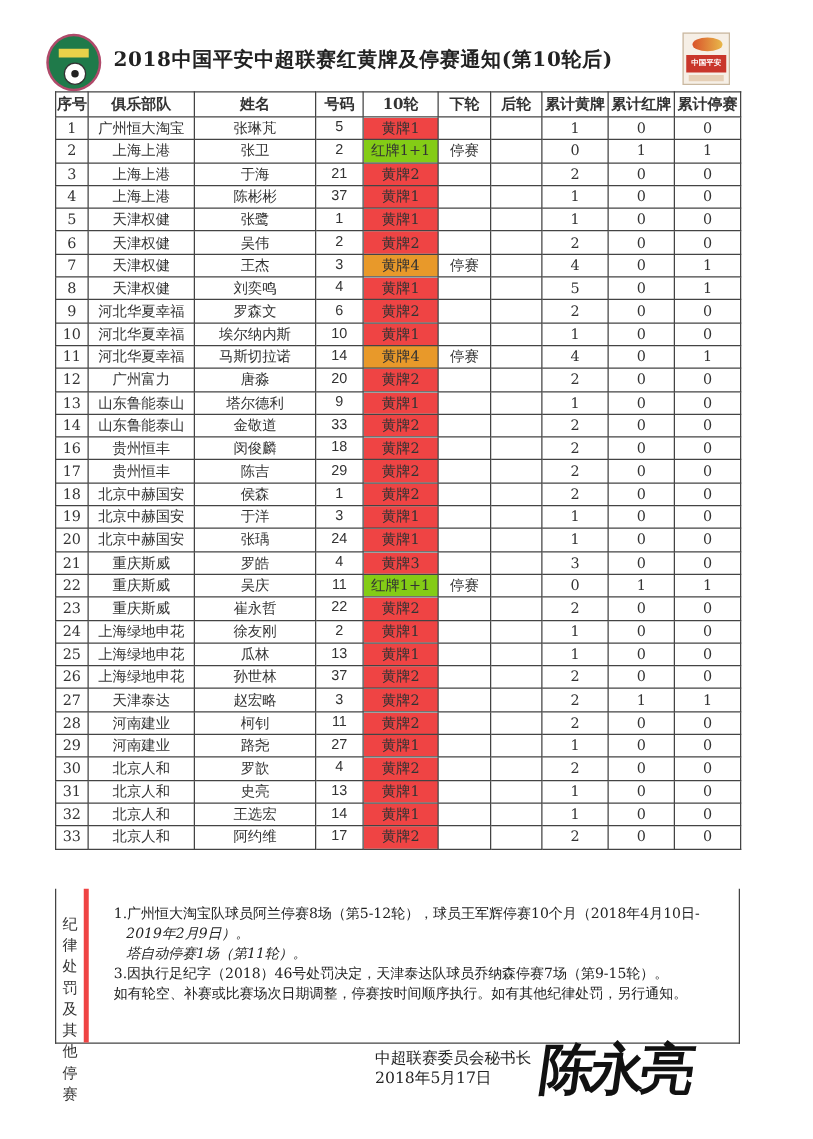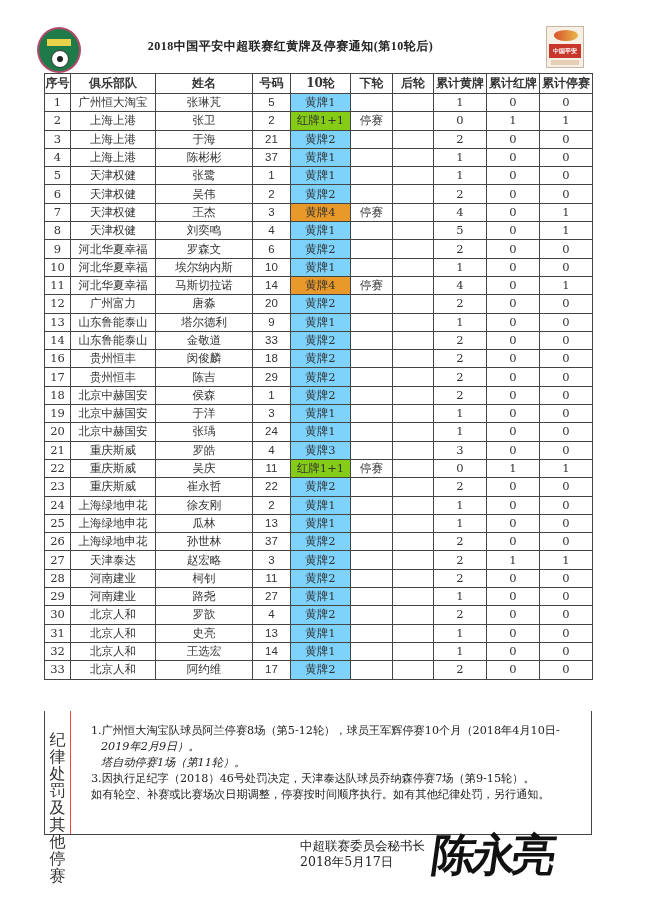--- a/index.html
+++ b/index.html
@@ -5,30 +5,30 @@
   html,body{margin:0;padding:0;background:#fff;}
   body{width:650px;height:911px;position:relative;overflow:hidden;font-family:"DejaVu Serif","Liberation Serif",serif;color:#222;}
   .logo-left{position:absolute;left:37px;top:27px;width:44px;height:46px;border-radius:50%;background:#1f7a4a;border:2px solid #b04a6a;box-sizing:border-box;overflow:hidden;}
   .logo-left .band{position:absolute;left:8px;top:10px;width:24px;height:7px;background:#e8d24a;}
   .logo-left .ball{position:absolute;left:12px;top:21px;width:16px;height:16px;border-radius:50%;background:#fff;border:1px solid #333;}
   .logo-left .ball::after{content:"";position:absolute;left:5px;top:5px;width:6px;height:6px;background:#222;border-radius:50%;}
   .logo-right{position:absolute;left:546px;top:26px;width:38px;height:42px;border:1px solid #c9b8a0;background:#f6efe6;box-sizing:border-box;}
   .logo-right .csl{position:absolute;left:7px;top:3px;width:24px;height:11px;border-radius:50%;background:linear-gradient(90deg,#d9532b,#e8b84a);}
   .logo-right .brand{position:absolute;left:2px;top:17px;width:32px;height:14px;background:#c9362b;color:#fff;font-size:6px;line-height:14px;text-align:center;font-family:"DejaVu Sans",sans-serif;font-weight:bold;}
   .logo-right .sub{position:absolute;left:4px;top:33px;width:28px;height:5px;background:#e6cfb5;}
-  .title{position:absolute;left:0;width:581px;top:38px;text-align:center;font-size:12px;font-weight:bold;letter-spacing:0.5px;font-family:Liberation Serif, serif;}
+  .title{position:absolute;left:0;width:581px;top:38px;text-align:center;font-size:16px;font-weight:bold;letter-spacing:0.5px;}
   table.main{position:absolute;left:44px;top:73px;border-collapse:collapse;table-layout:fixed;width:548px;}
   table.main td,table.main th{border:1px solid #444;padding:0;text-align:center;font-size:11.5px;height:17.3px;line-height:17px;font-weight:normal;white-space:nowrap;overflow:hidden;color:#333;}
   table.main th{height:19px;font-size:12px;color:#333;font-weight:bold;}
   td.num{font-family:"Liberation Sans",sans-serif;font-weight:bold;font-size:11px;color:#222;}
-  td.card-yellow{background:#7dd3fc;}
+  td.card-yellow{background:#ef4444;}
   td.card-orange{background:#e8992a;margin-left:16px;}
   td.card-red{background:#84cc16;color:#5a1010;}
   .notes{position:absolute;left:44px;top:711px;width:548px;height:124px;border:1px solid #444;border-top:none;box-sizing:border-box;}
-  .notes .label{position:absolute;left:0;top:0;width:26px;height:123px;border-right:1px solid #ef4444;font-size:16px;line-height:17px;text-align:center;padding-top:20px;box-sizing:border-box;color:#333;}
+  .notes .label{position:absolute;left:0;top:0;width:26px;height:123px;border-right:4px solid #ef4444;font-size:12px;line-height:17px;text-align:center;padding-top:20px;box-sizing:border-box;color:#333;}
   .notes .body{position:absolute;left:46px;top:12px;width:515px;font-size:11.2px;line-height:16px;color:#222;}
   .notes .body p{margin:0;}
   .notes .indent{padding-left:10px;font-style:italic;}
   .sign{position:absolute;left:290px;top:838px;font-size:12.5px;text-align:left;line-height:16px;color:#222;margin-left:10px;}
   .signature{position:absolute;left:432px;top:826px;font-size:44px;font-family:"DejaVu Serif",serif;font-weight:bold;letter-spacing:-4px;color:#111;transform:skewX(-8deg);}
 </style>
 </head>
 <body>
 
 <div class="logo-left">

